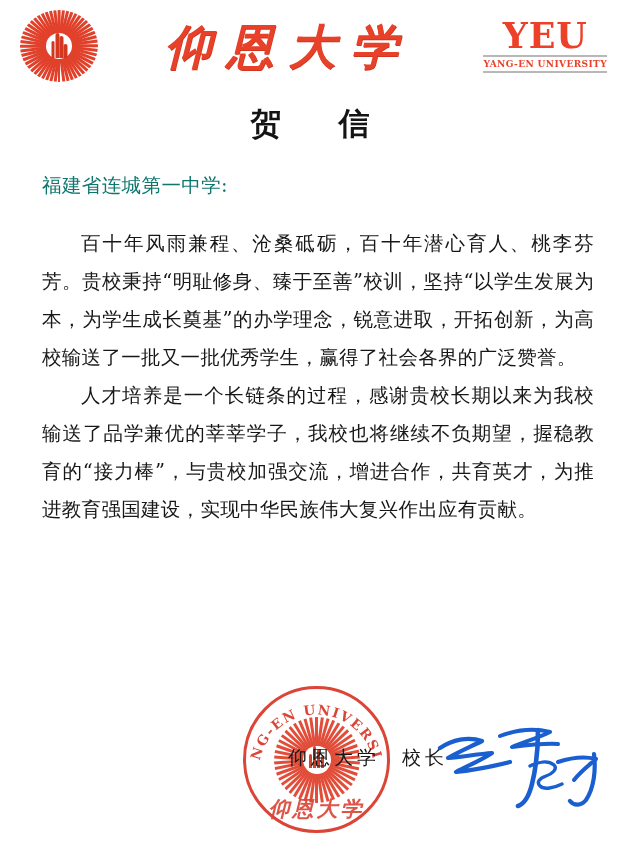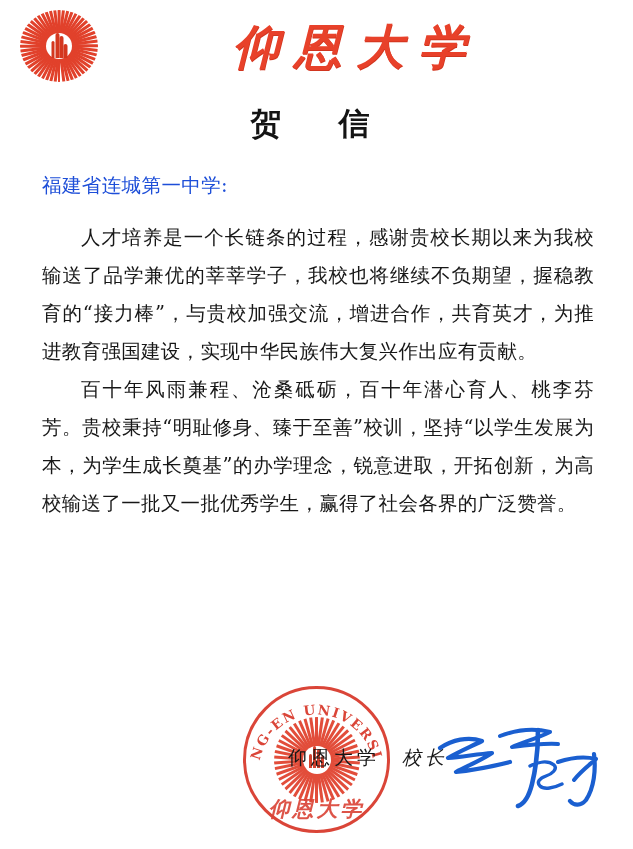--- a/index.html
+++ b/index.html
@@ -150,22 +150,22 @@
   .body-copy {
     position: absolute;
     top: 167px;
     left: 42px;
     width: 552px;
   }
   .salutation {
     font-size: 19.5px;
     line-height: 38px;
     letter-spacing: 0.4px;
-    color: #1d4ed8;
-    margin-bottom: 14px;
+    color: #0f766e;
+    margin-bottom: 20px;
   }
   .para {
     font-size: 19.5px;
     line-height: 38px;
     letter-spacing: 0.3px;
     color: #171717;
     text-indent: 2em;
     text-align: justify;
     text-justify: inter-ideograph;
     margin: 0;
@@ -276,21 +276,20 @@
     left: 288px;
     top: 59px;
     font-size: 19px;
     letter-spacing: 4px;
     color: #171717;
     white-space: nowrap;
   }
   .signer-line .role {
     margin-left: 22px;
     letter-spacing: 4px;
-    font-style: italic;
   }
   .date-line {
     position: absolute;
     left: 292px;
     top: 95px;
     font-size: 19px;
     letter-spacing: 1.5px;
     color: #171717;
     white-space: nowrap;
   }
@@ -369,28 +368,34 @@
     <div class="torch">
       <i class="t1"></i>
         <i class="t2"></i>
         <i class="t3"></i>
         <i class="t4"></i>
     </div>
   </div>
 
   <div class="calligraphy">仰恩大学</div>
 
+  <div class="wordmark">
+    <div class="yeu">YEU</div>
+    <div class="rule"></div>
+    <div class="full">YANG-EN UNIVERSITY</div>
+    <div class="rule lower"></div>
+  </div>
 </div>
 
 <div class="doc-title">贺　信</div>
 
 <div class="body-copy">
   <div class="salutation">福建省连城第一中学:</div>
+  <p class="para">百十年风雨兼程、沧桑砥砺，百十年潜心育人、桃李芬芳。贵校秉持“明耻修身、臻于至善”校训，坚持“以学生发展为本，为学生成长奠基”的办学理念，锐意进取，开拓创新，为高校输送了一批又一批优秀学生，赢得了社会各界的广泛赞誉。</p>
   <p class="para">人才培养是一个长链条的过程，感谢贵校长期以来为我校输送了品学兼优的莘莘学子，我校也将继续不负期望，握稳教育的“接力棒”，与贵校加强交流，增进合作，共育英才，为推进教育强国建设，实现中华民族伟大复兴作出应有贡献。</p>
-  <p class="para">百十年风雨兼程、沧桑砥砺，百十年潜心育人、桃李芬芳。贵校秉持“明耻修身、臻于至善”校训，坚持“以学生发展为本，为学生成长奠基”的办学理念，锐意进取，开拓创新，为高校输送了一批又一批优秀学生，赢得了社会各界的广泛赞誉。</p>
 </div>
 
 <div class="sign-block">
 
   <div class="seal">
     <div class="seal-rays">
         <div class="seal-ray" style="transform: rotate(0deg);"></div>
         <div class="seal-ray" style="transform: rotate(7.82609deg);"></div>
         <div class="seal-ray" style="transform: rotate(15.6522deg);"></div>
         <div class="seal-ray" style="transform: rotate(23.4783deg);"></div>

